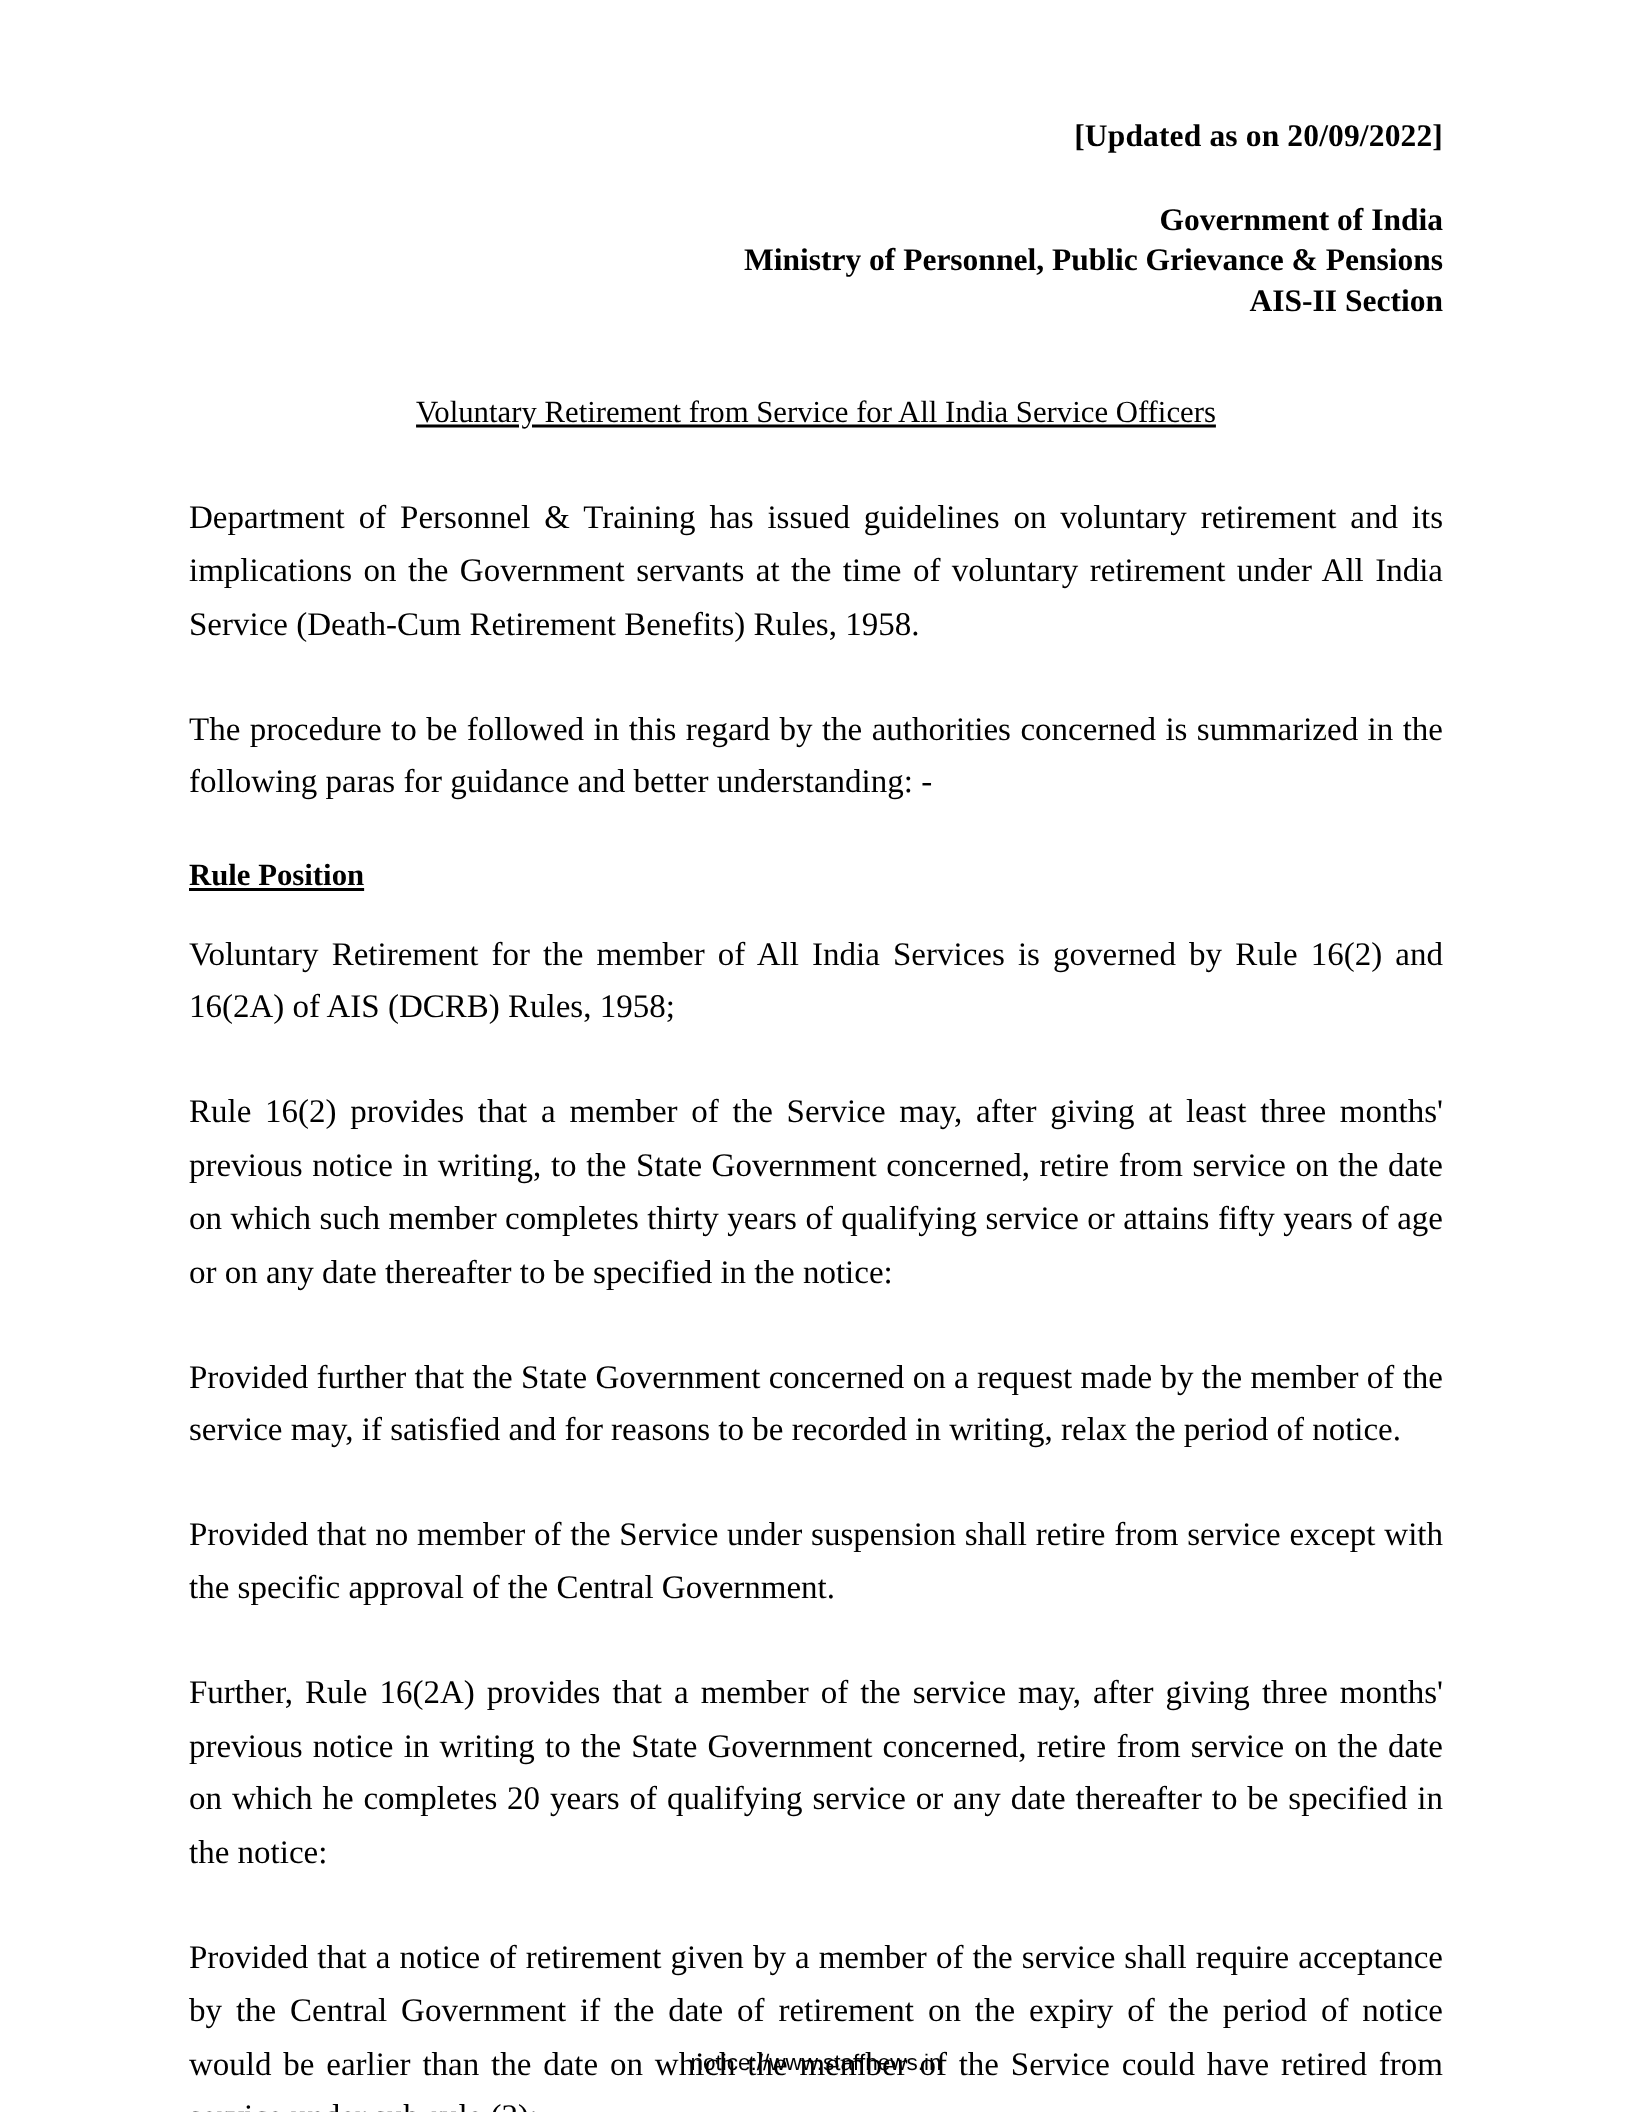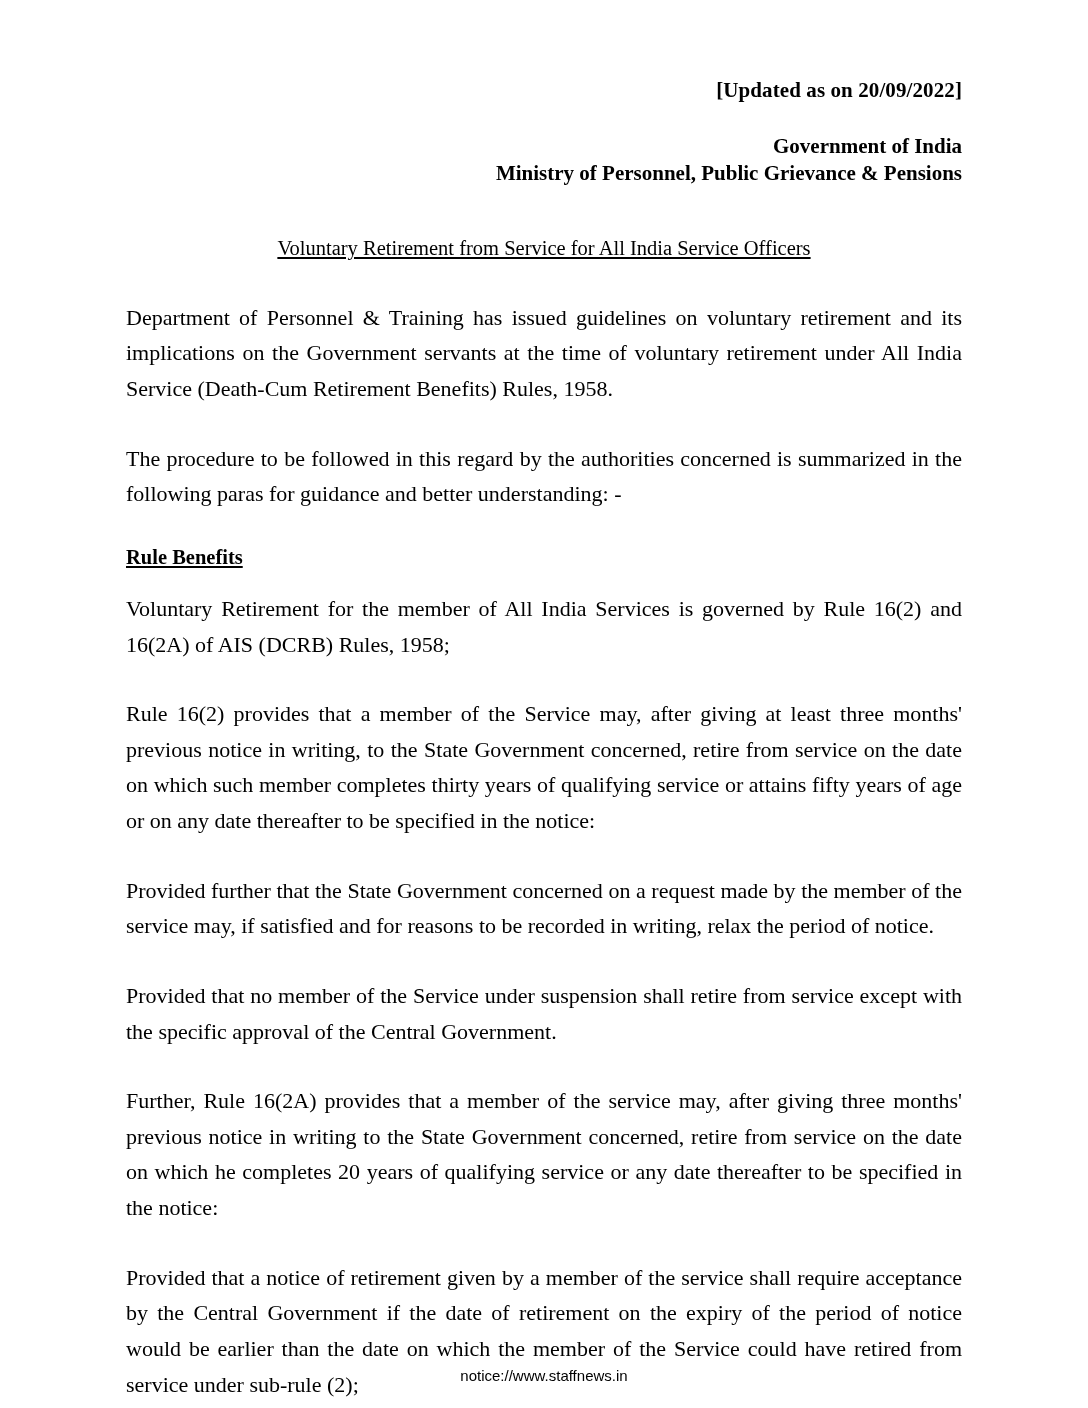--- a/index.html
+++ b/index.html
@@ -76,28 +76,29 @@
 </head>
 <body>
 
 <div class="page">
 
   <div class="updated-line">[Updated as on 20/09/2022]</div>
 
   <div class="org-block">
     <div>Government of India</div>
     <div>Ministry of Personnel, Public Grievance &amp; Pensions</div>
+    <div>AIS-II Section</div>
   </div>
 
   <div class="doc-title">Voluntary Retirement from Service for All India Service Officers</div>
 
   <p class="body-text loose">Department of Personnel &amp; Training has issued guidelines on voluntary retirement and its implications on the Government servants at the time of voluntary retirement under All India Service (Death-Cum Retirement Benefits) Rules, 1958.</p>
   <p class="body-text loose">The procedure to be followed in this regard by the authorities concerned is summarized in the following paras for guidance and better understanding: -</p>
 
-  <div class="section-head">Rule Benefits</div>
+  <div class="section-head">Rule Position</div>
 
   <p class="body-text loose">Voluntary Retirement for the member of All India Services is governed by Rule 16(2) and 16(2A) of AIS (DCRB) Rules, 1958;</p>
   <p class="body-text loose">Rule 16(2) provides that a member of the Service may, after giving at least three months' previous notice in writing, to the State Government concerned, retire from service on the date on which such member completes thirty years of qualifying service or attains fifty years of age or on any date thereafter to be specified in the notice:</p>
   <p class="body-text loose">Provided further that the State Government concerned on a request made by the member of the service may, if satisfied and for reasons to be recorded in writing, relax the period of notice.</p>
   <p class="body-text loose">Provided that no member of the Service under suspension shall retire from service except with the specific approval of the Central Government.</p>
   <p class="body-text loose">Further, Rule 16(2A) provides that a member of the service may, after giving three months' previous notice in writing to the State Government concerned, retire from service on the date on which he completes 20 years of qualifying service or any date thereafter to be specified in the notice:</p>
   <p class="body-text loose">Provided that a notice of retirement given by a member of the service shall require acceptance by the Central Government if the date of retirement on the expiry of the period of notice would be earlier than the date on which the member of the Service could have retired from service under sub-rule (2);</p>
   <p class="body-text">Provided further that a member of the Service, who is on deputation to a corporation or company wholly or substantially owned or controlled by the government or to a body controlled or financed</p>
 
   <div class="footer">notice://www.staffnews.in</div>

